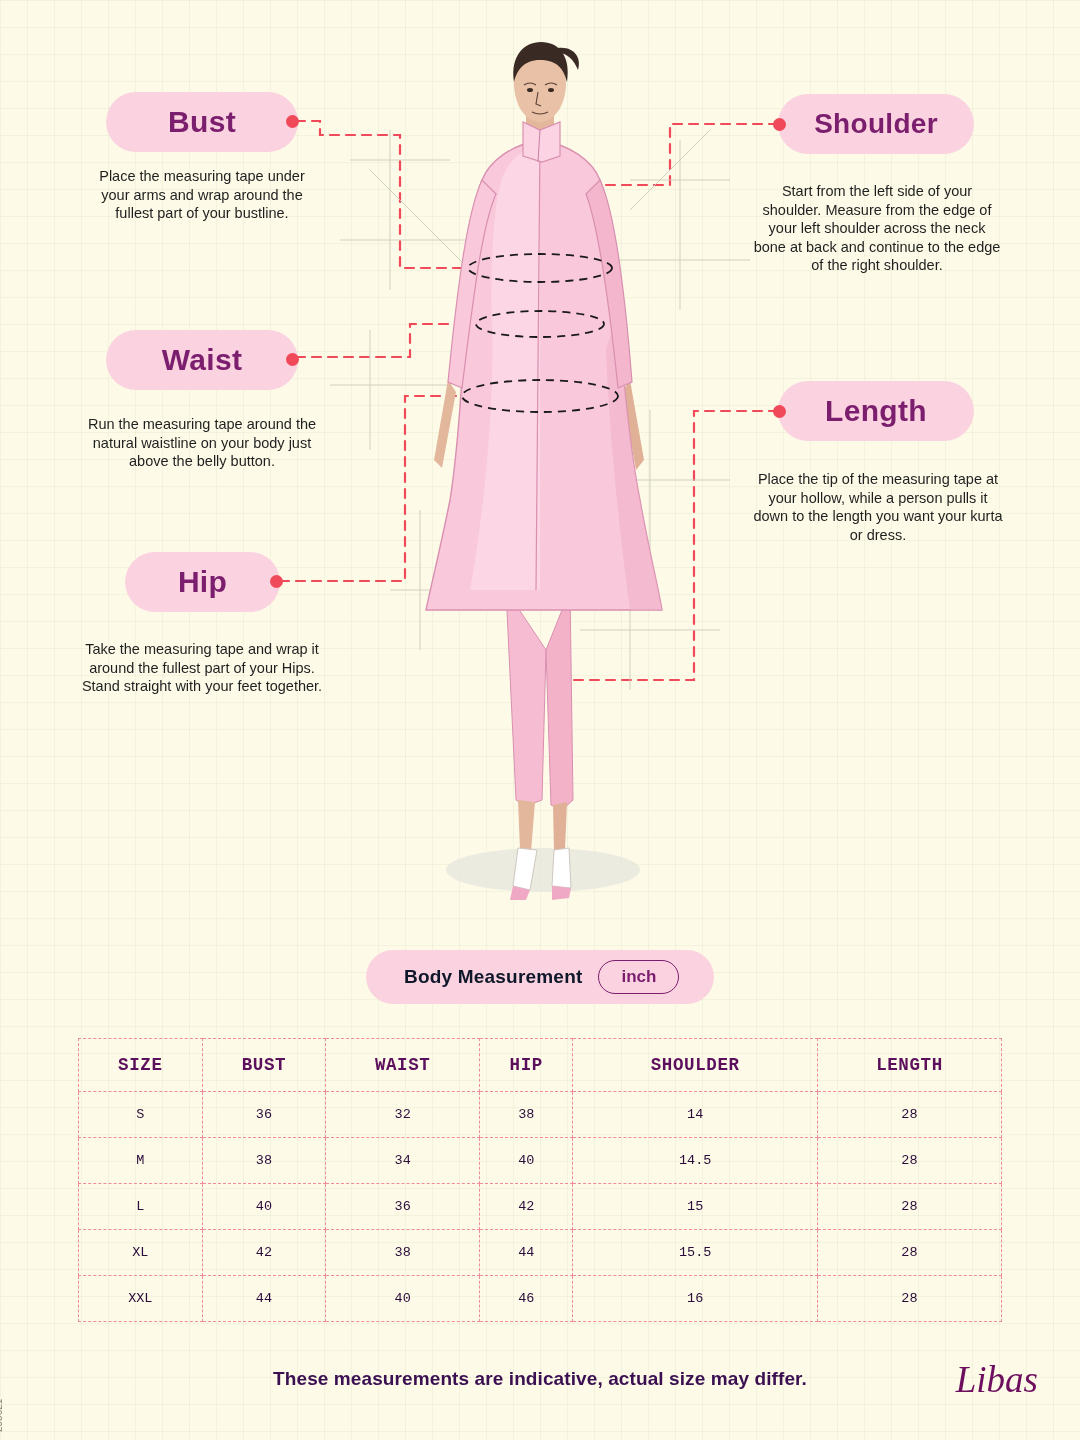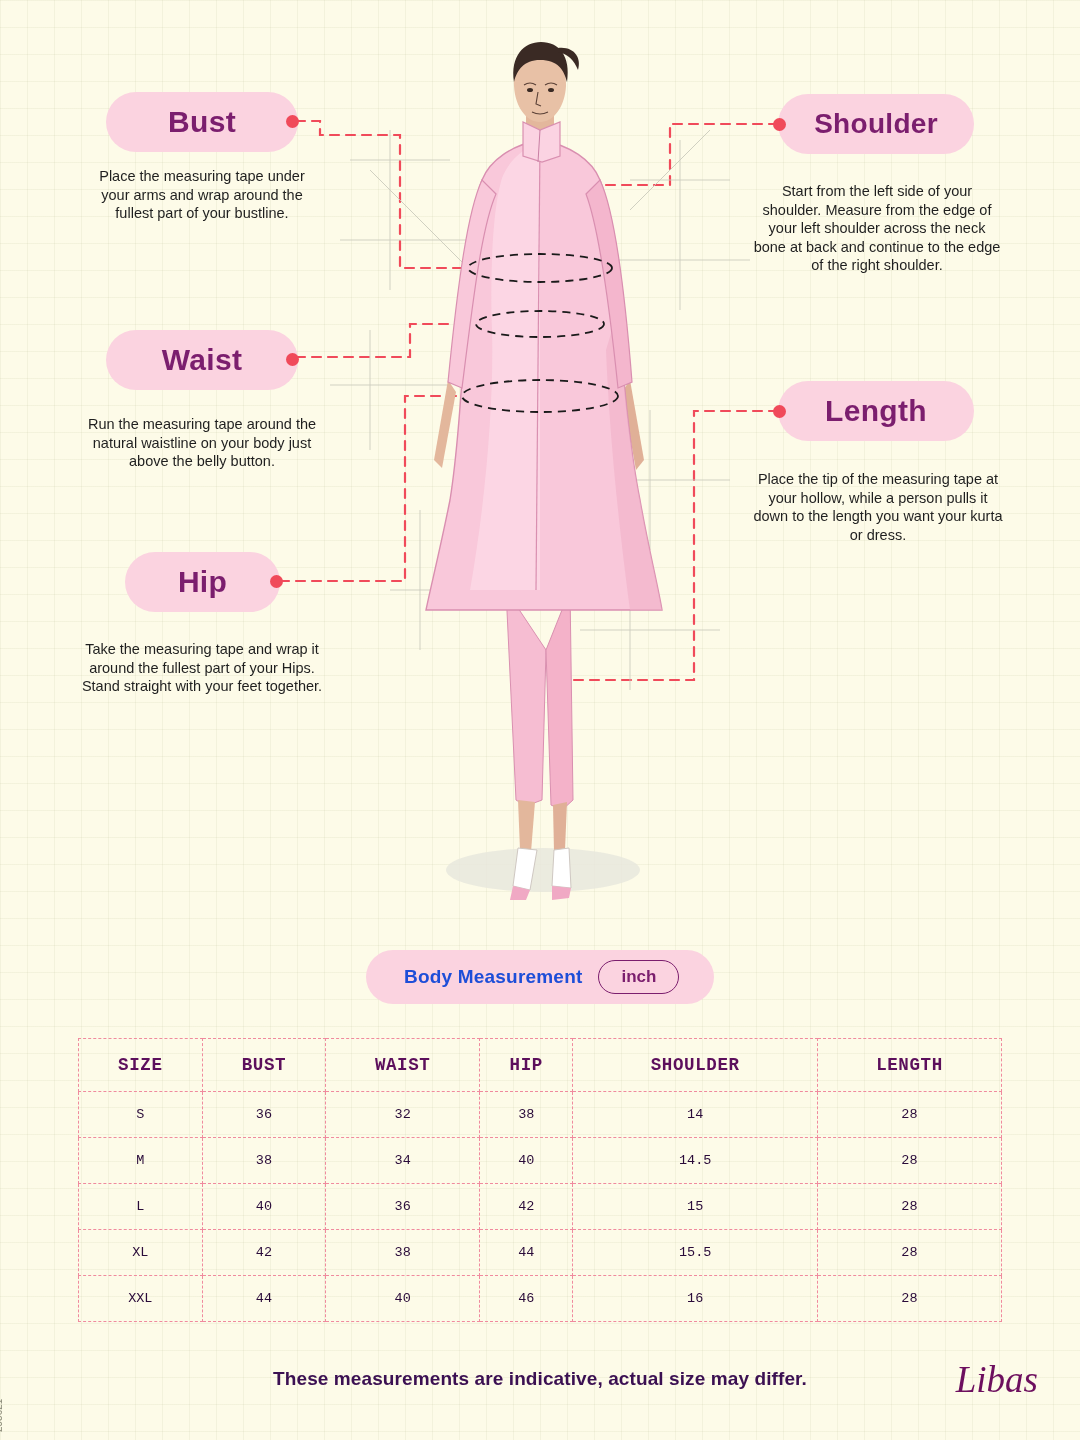--- a/index.html
+++ b/index.html
@@ -80,21 +80,21 @@
     width: 348px; height: 54px;
     background: #fbd3e0;
     border-radius: 30px;
     display: flex;
     align-items: center;
     padding-left: 38px;
   }
   .bm-title {
     font-size: 19px;
     font-weight: bold;
-    color: #1d4ed8;
+    color: #0f172a;
     letter-spacing: 0.2px;
   }
   .bm-unit {
     margin-left: 16px;
     border: 1.6px solid #7b1e6e;
     border-radius: 22px;
     padding: 6px 22px;
     font-size: 17px;
     font-weight: bold;
     color: #7b1e6e;

